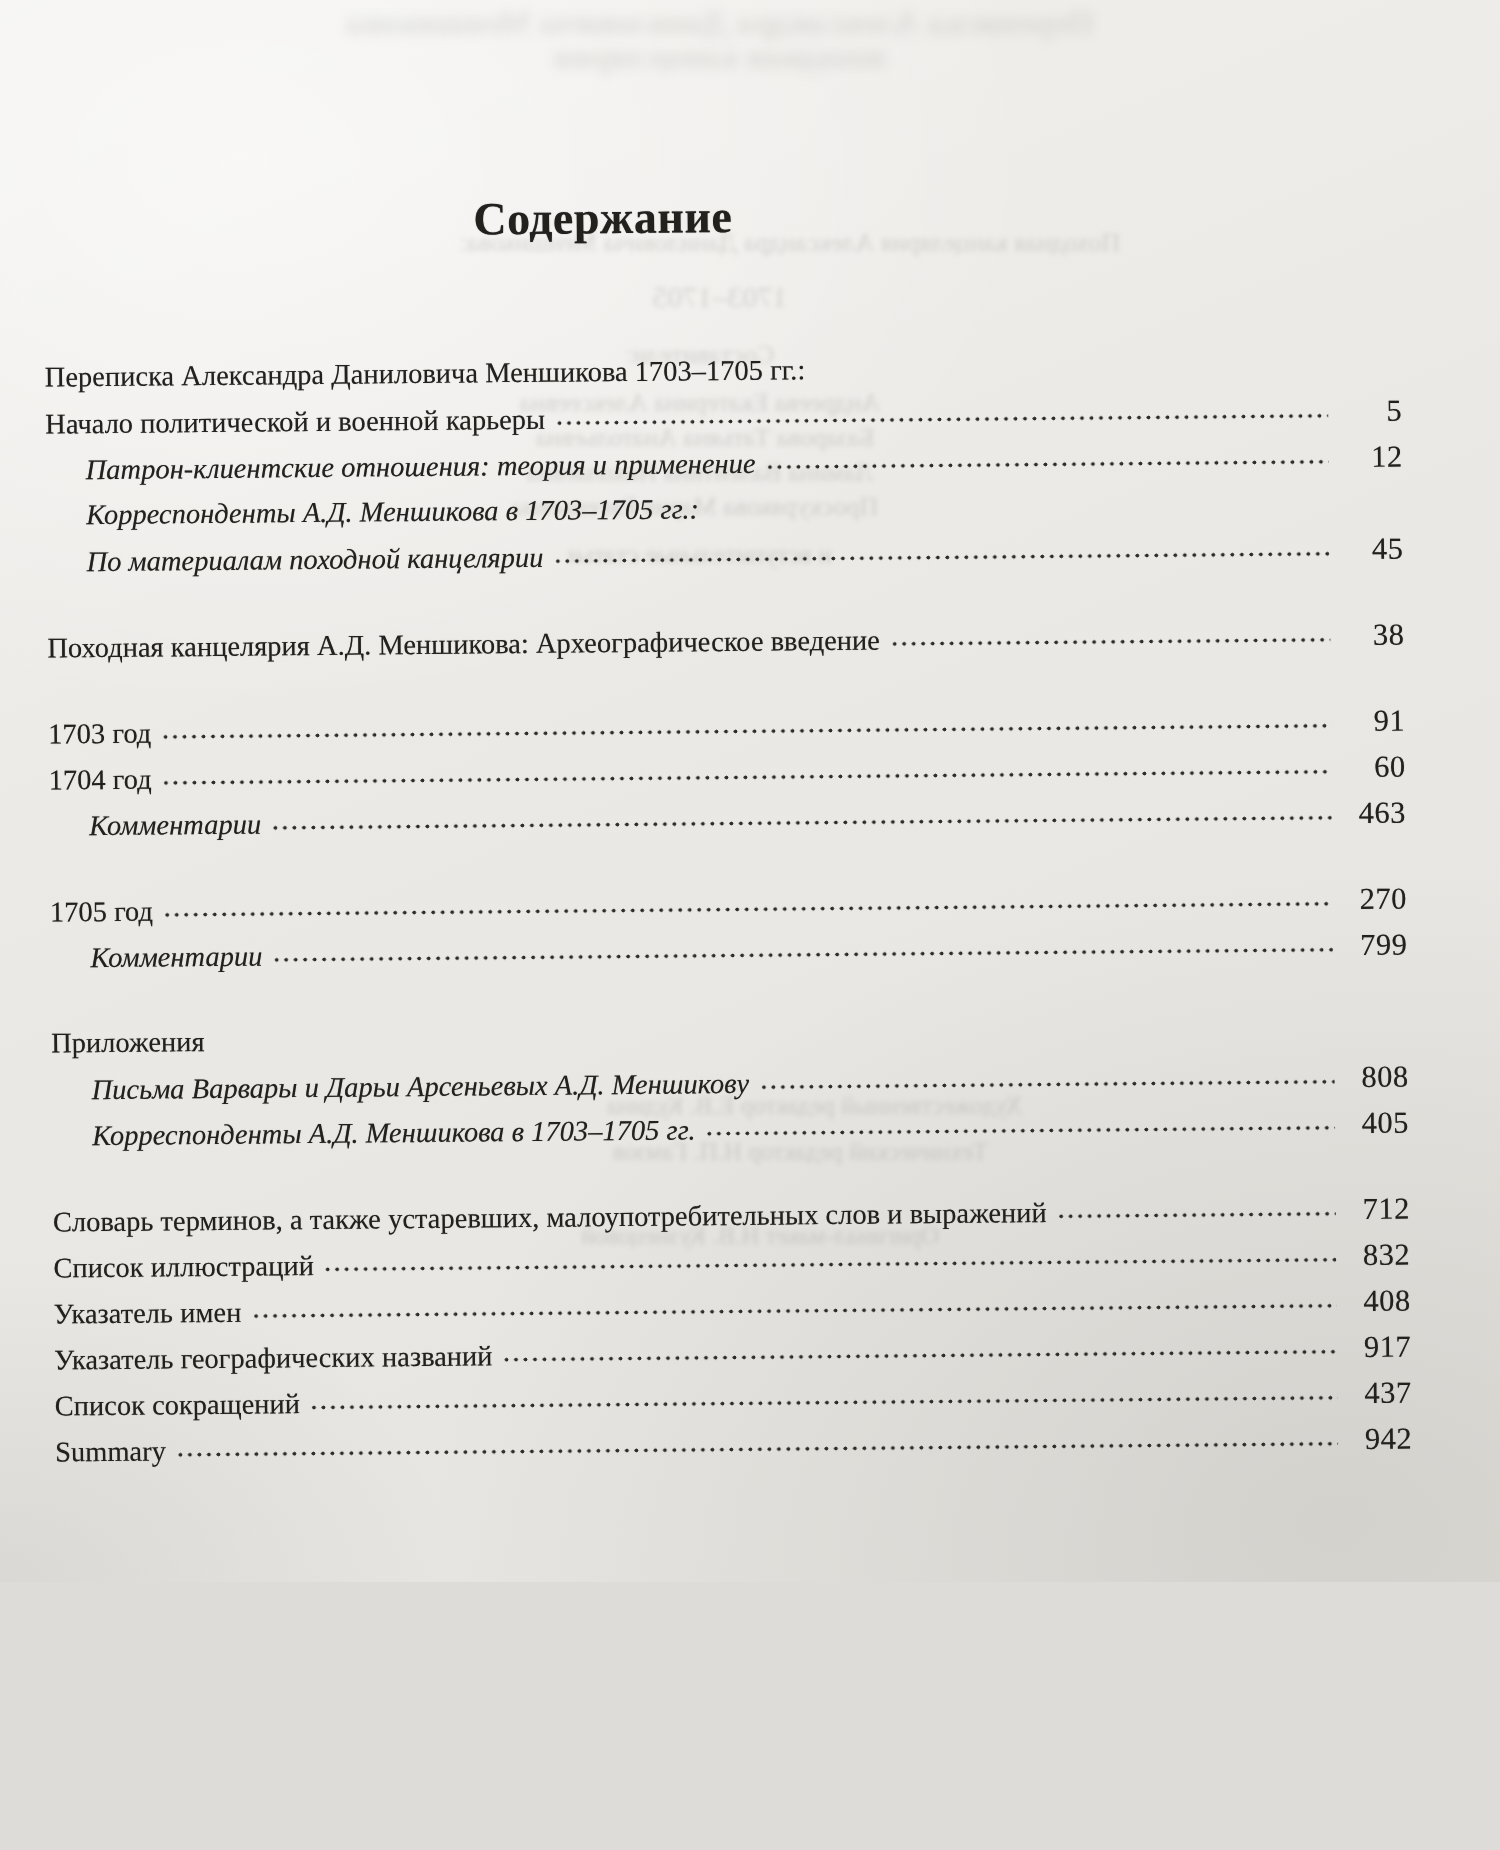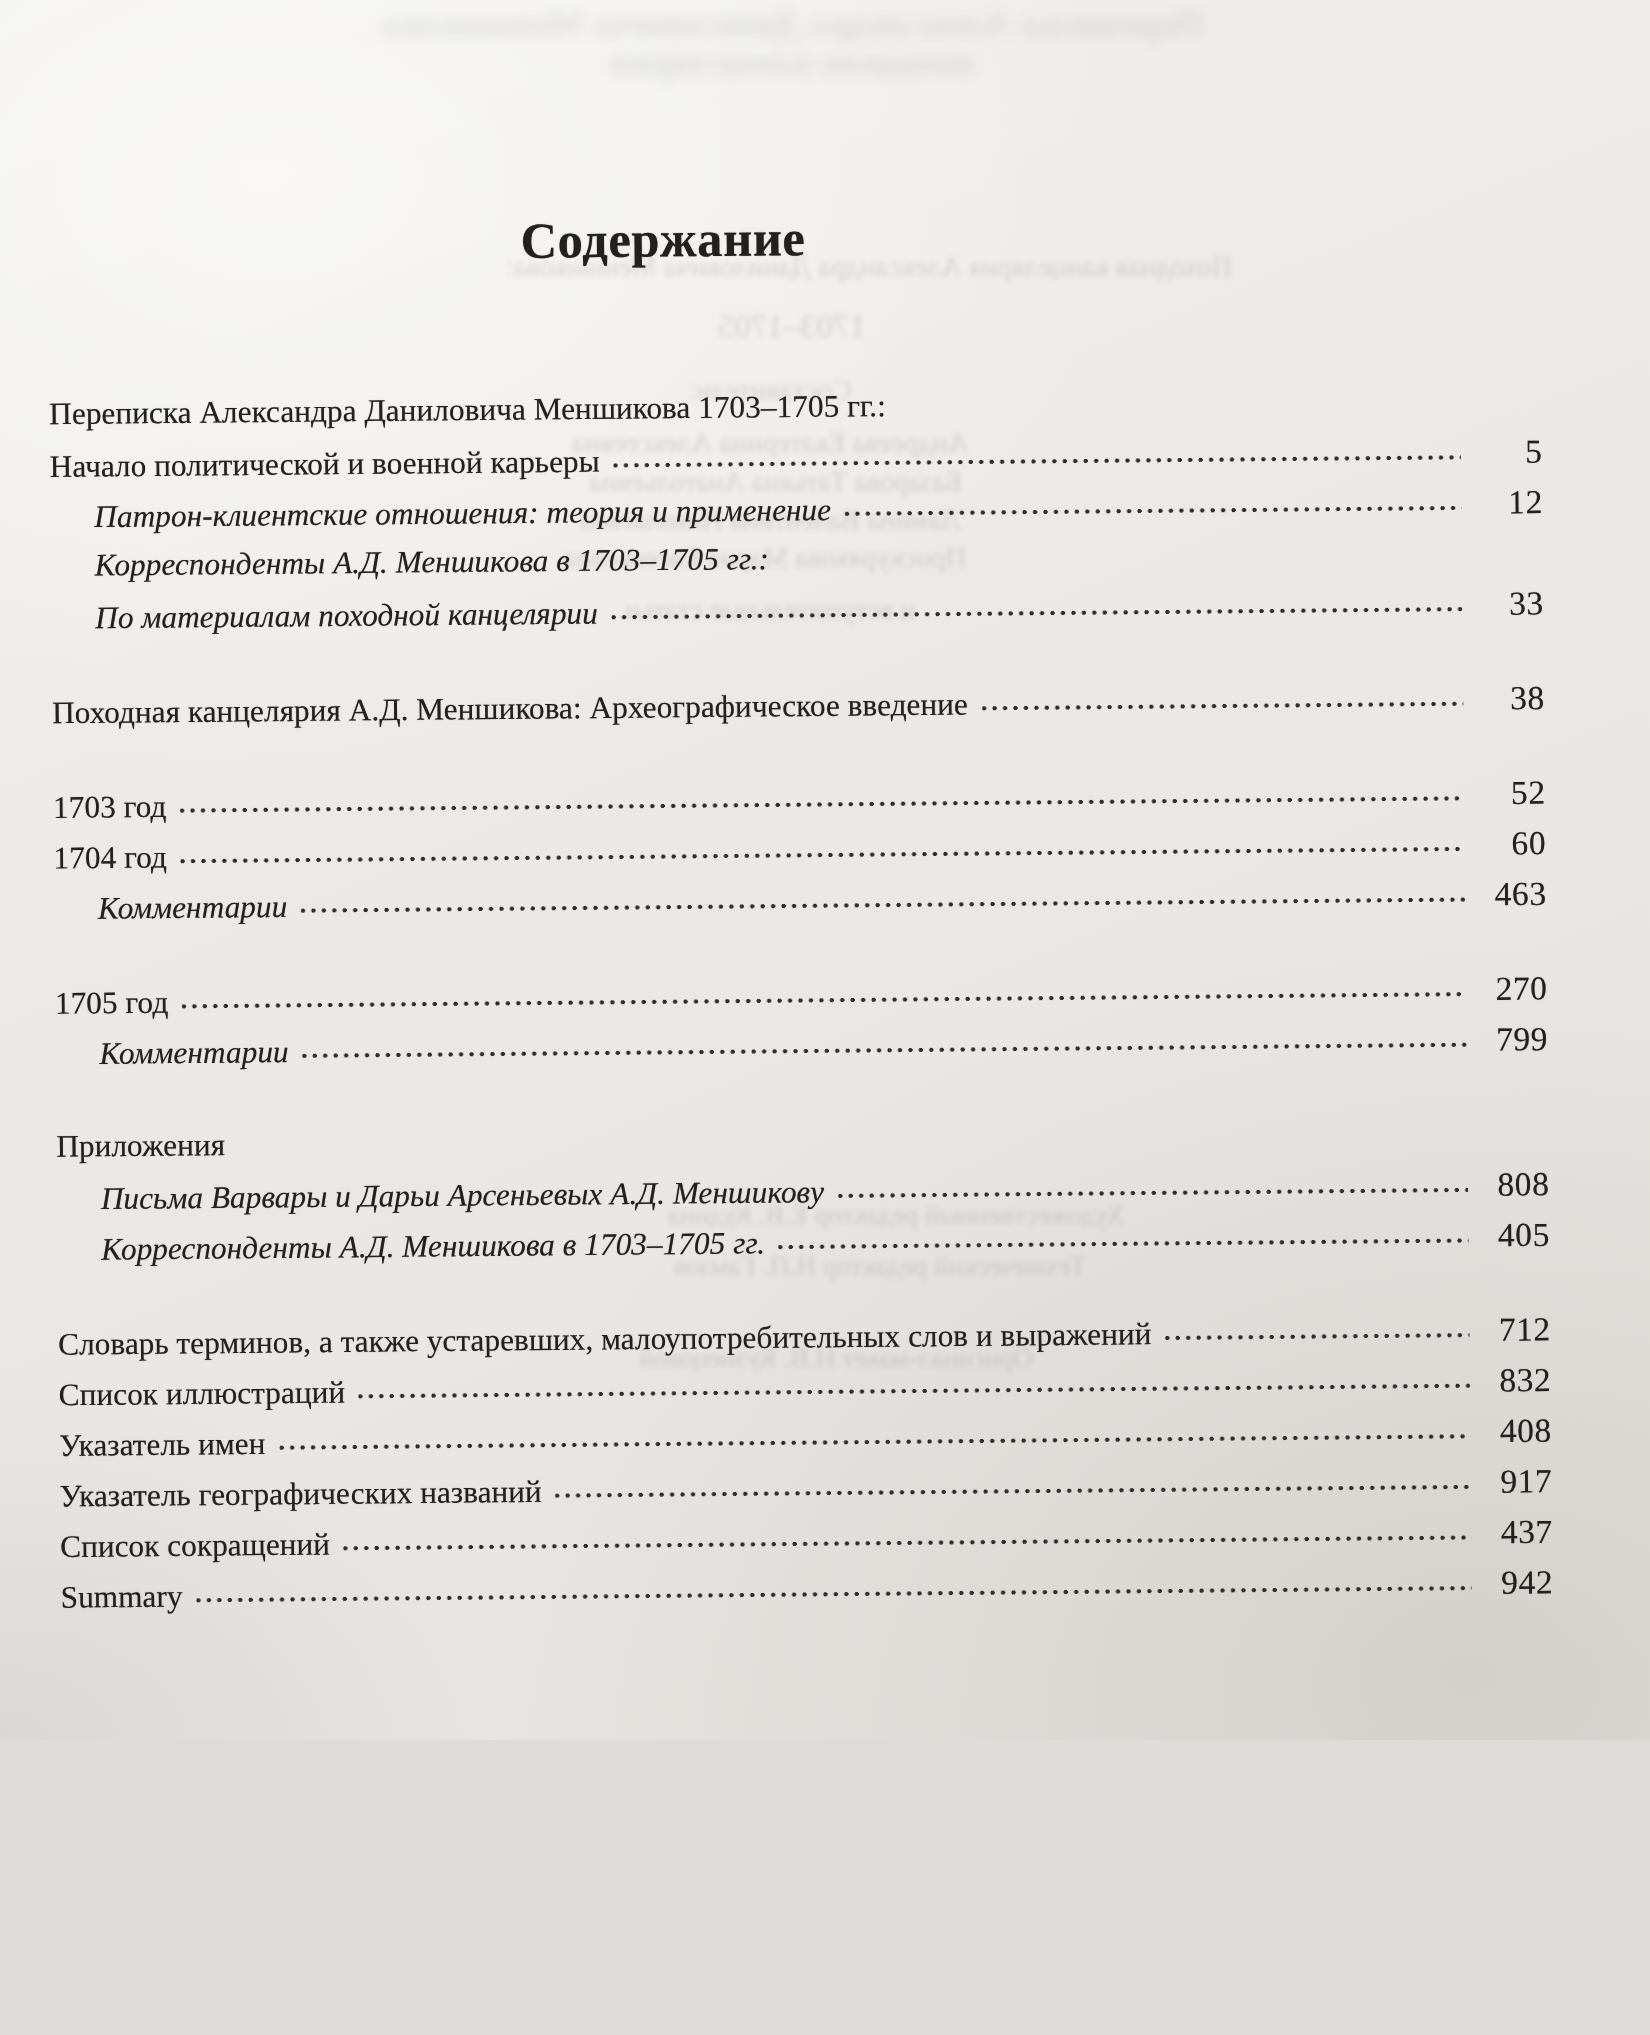--- a/index.html
+++ b/index.html
@@ -114,33 +114,33 @@
     </div>
 
     <div class="row italic indent noleader">
       <span class="label">Корреспонденты А.Д. Меншикова в 1703–1705 гг.:</span>
 
     </div>
 
     <div class="row italic indent">
       <span class="label">По материалам походной канцелярии</span>
       <span class="leader"></span>
-      <span class="pagenum">33</span>
+      <span class="pagenum">45</span>
     </div>
 
     <div class="row gap">
       <span class="label">Походная канцелярия А.Д. Меншикова: Археографическое введение</span>
       <span class="leader"></span>
       <span class="pagenum">38</span>
     </div>
 
     <div class="row gap">
       <span class="label">1703 год</span>
       <span class="leader"></span>
-      <span class="pagenum">52</span>
+      <span class="pagenum">91</span>
     </div>
 
     <div class="row">
       <span class="label">1704 год</span>
       <span class="leader"></span>
       <span class="pagenum">60</span>
     </div>
 
     <div class="row italic indent">
       <span class="label">Комментарии</span>

